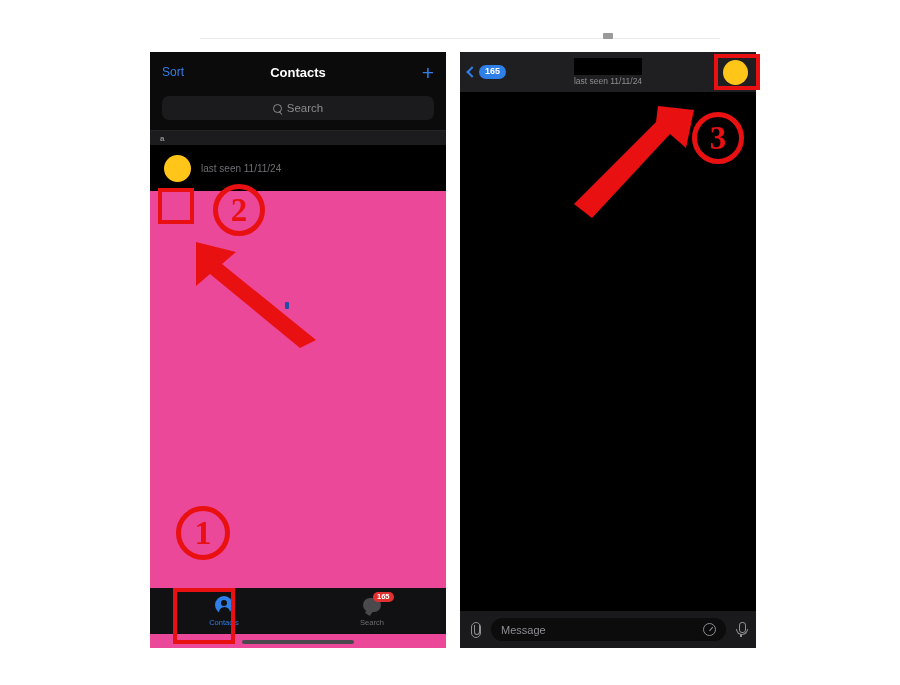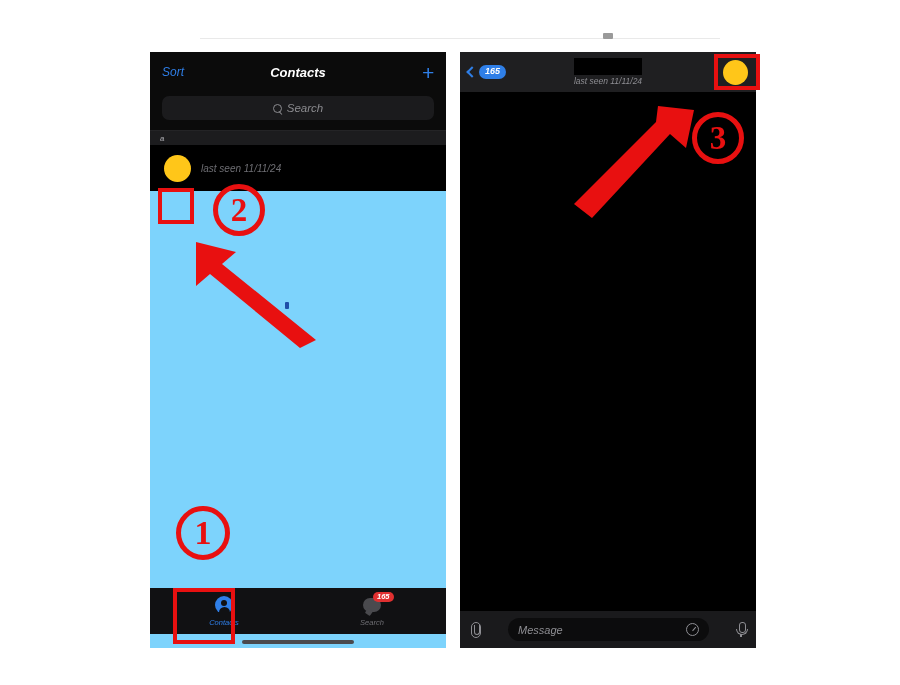--- a/index.html
+++ b/index.html
@@ -16,21 +16,21 @@
     position: absolute; left: 200px; top: 38px; width: 520px; height: 1px;
     background: #e9e9e9;
   }
   .top-artifact-blob {
     position: absolute; left: 603px; top: 33px; width: 10px; height: 6px;
     background: #9a9a9a; border-radius: 1px;
   }
 
   
   .phone {
-    position: absolute; background: #7dd3fc; overflow: hidden; font-style: italic;
+    position: absolute; background: #ec4899; overflow: hidden;
   }
   .phone-left  { left: 150px; top: 52px; width: 296px; height: 596px; }
   .phone-right { left: 460px; top: 52px; width: 296px; height: 596px; }
 
   
   .l-navbar {
     position: relative; height: 40px; background: #0b0b0b;
     display: flex; align-items: center; padding: 0 12px;
   }
   .l-sort { color: #2f7fe8; font-size: 12px; }
@@ -160,21 +160,21 @@
   .r-lastseen { color: #8e8e93; font-size: 8.5px; margin-top: 1px; }
   .r-avatar {
     margin-left: auto; width: 25px; height: 25px; border-radius: 50%;
     background: #ffc619; position: relative; z-index: 3;
   }
 
   .r-body { background: #000; height: 519px; }
 
   .r-inputbar {
     position: absolute; left: 0; bottom: 0; width: 296px; height: 37px;
-    background: #1a1a1c; display: flex; align-items: center; gap: 25px; padding: 0 8px;
+    background: #1a1a1c; display: flex; align-items: center; gap: 8px; padding: 0 8px;
   }
   .clip { width: 15px; height: 17px; position: relative; flex: none; }
   .clip::before { content:""; position:absolute; left:3px; top:1px; width:8px; height:14px;
       border: 1.4px solid #8e8e93; border-radius: 5px; }
   .clip::after { content:""; position:absolute; left:6px; top:4px; width:4px; height:9px;
       border: 1.4px solid #8e8e93; border-top: none; border-radius: 0 0 3px 3px; }
   .r-field {
     flex: 1; height: 23px; background: #0c0c0d; border-radius: 12px;
     display: flex; align-items: center; padding: 0 10px; justify-content: space-between;
   }

